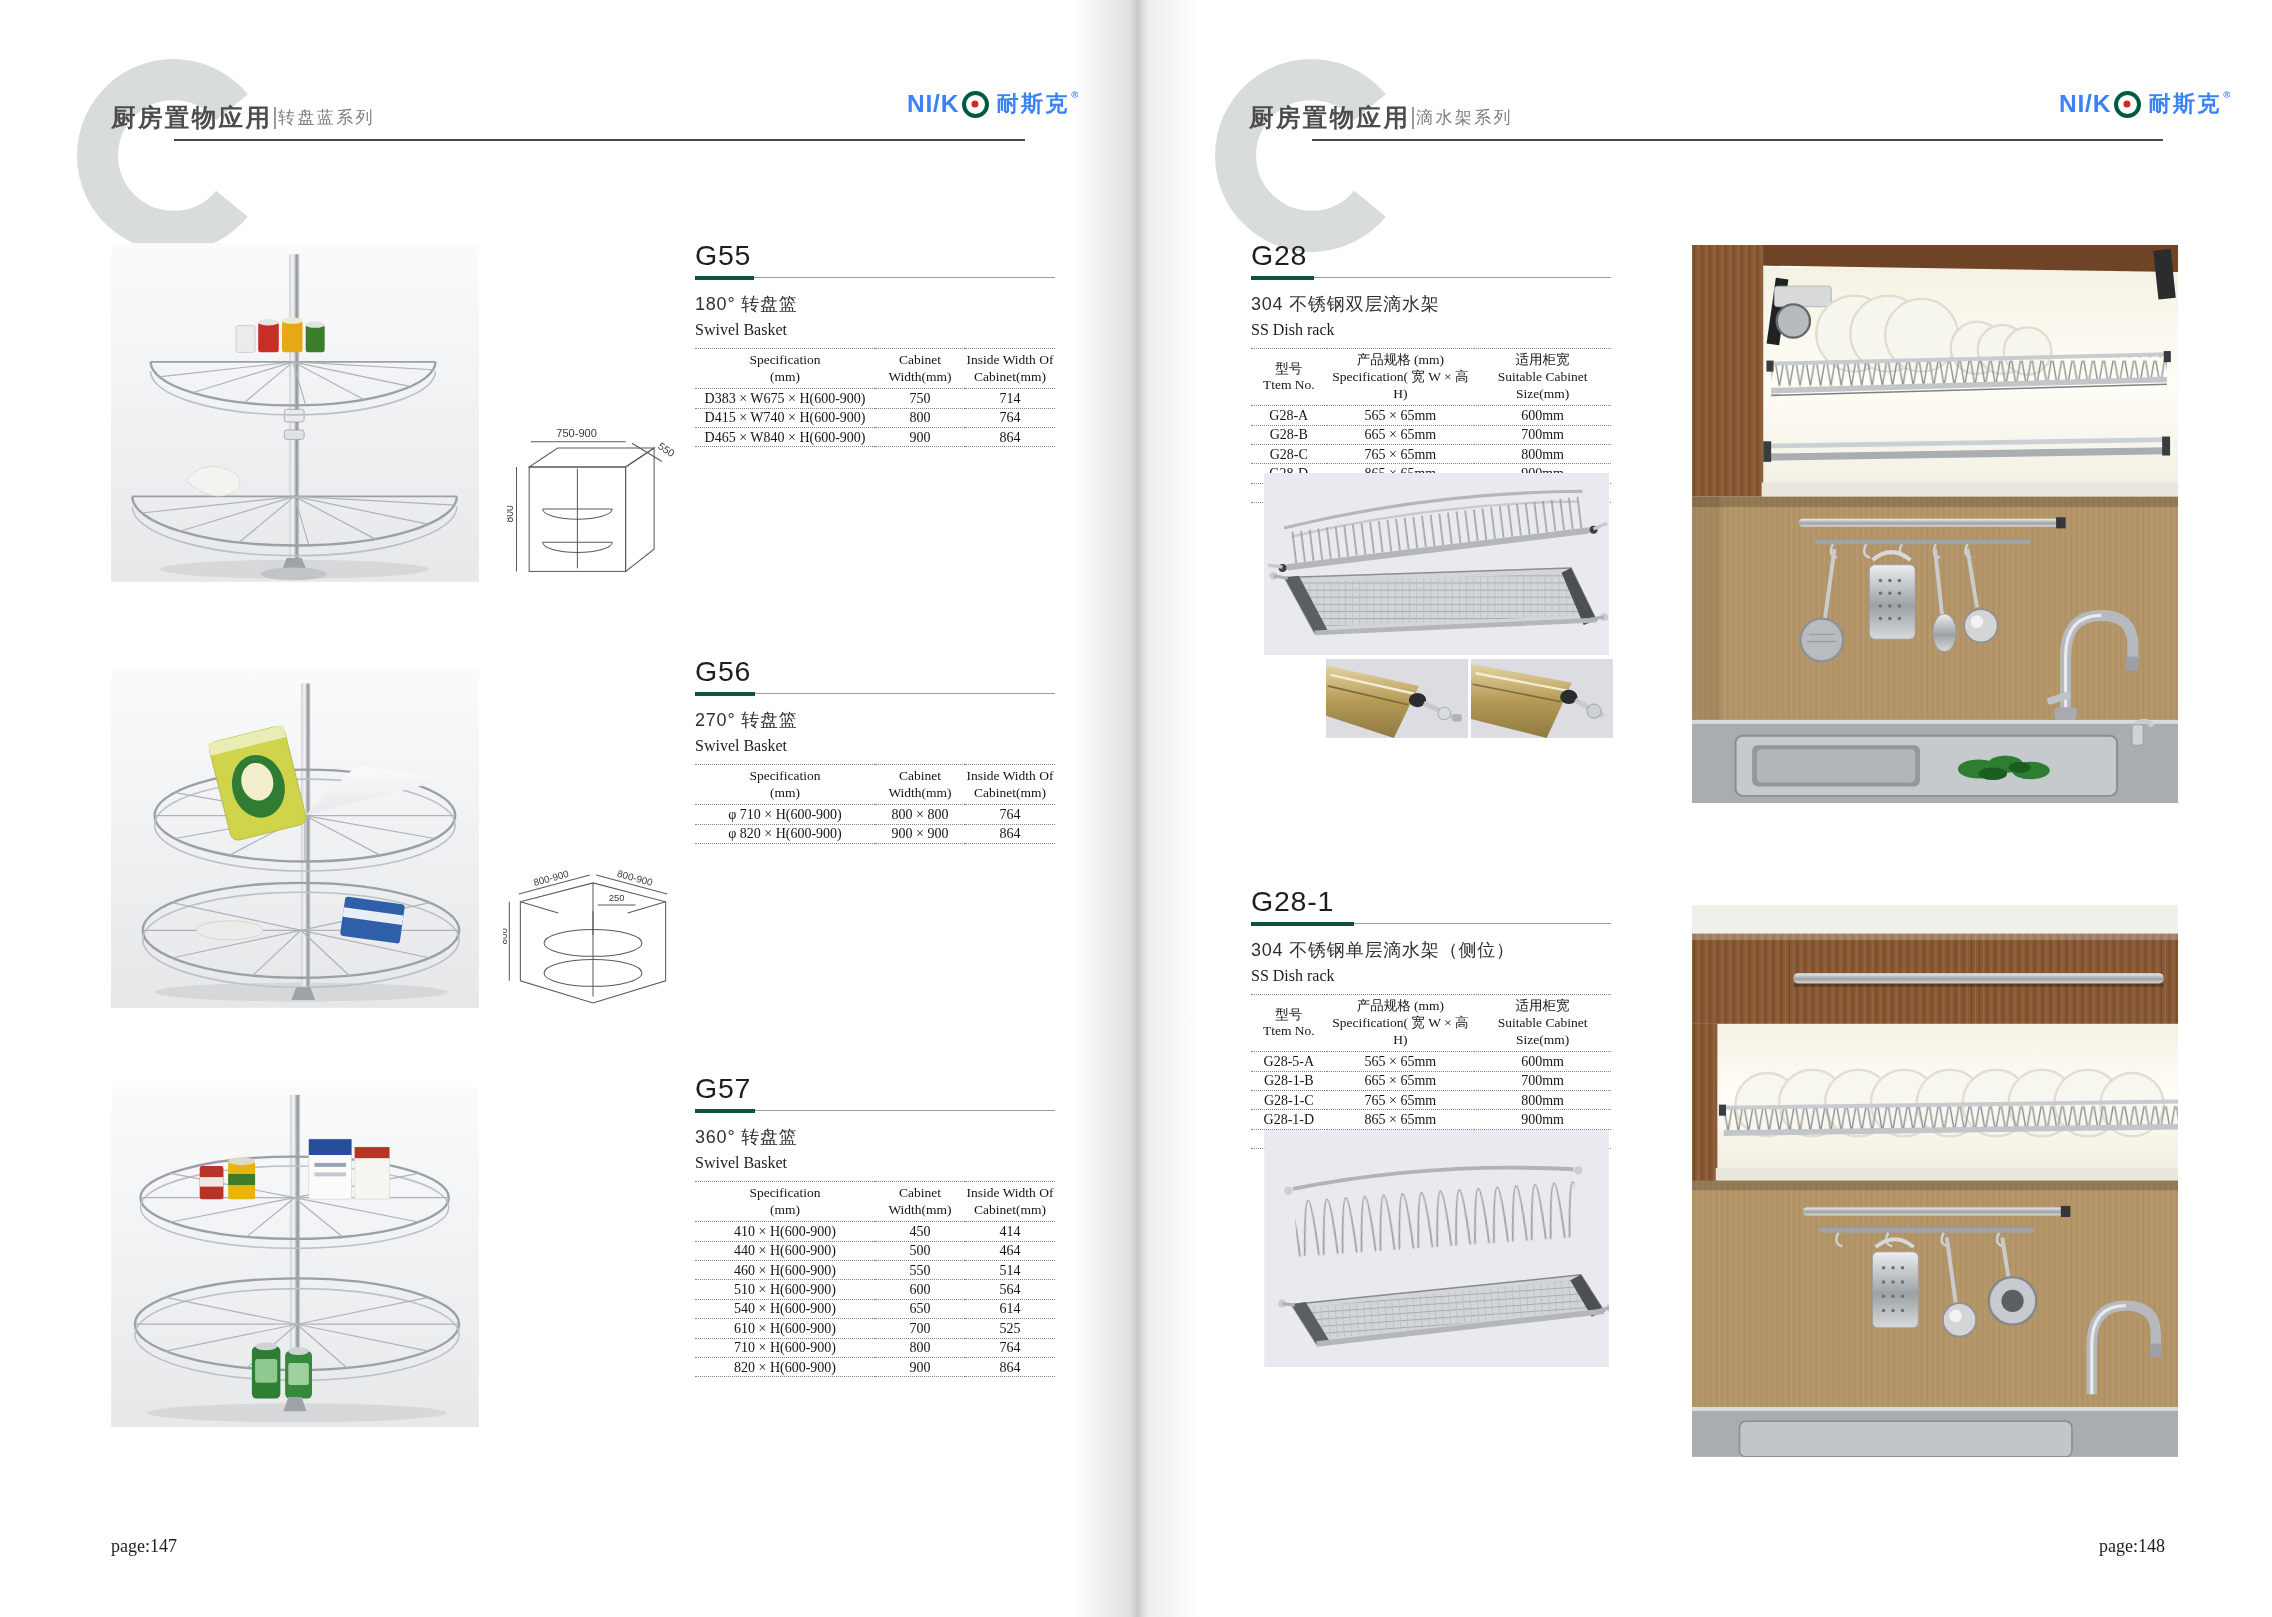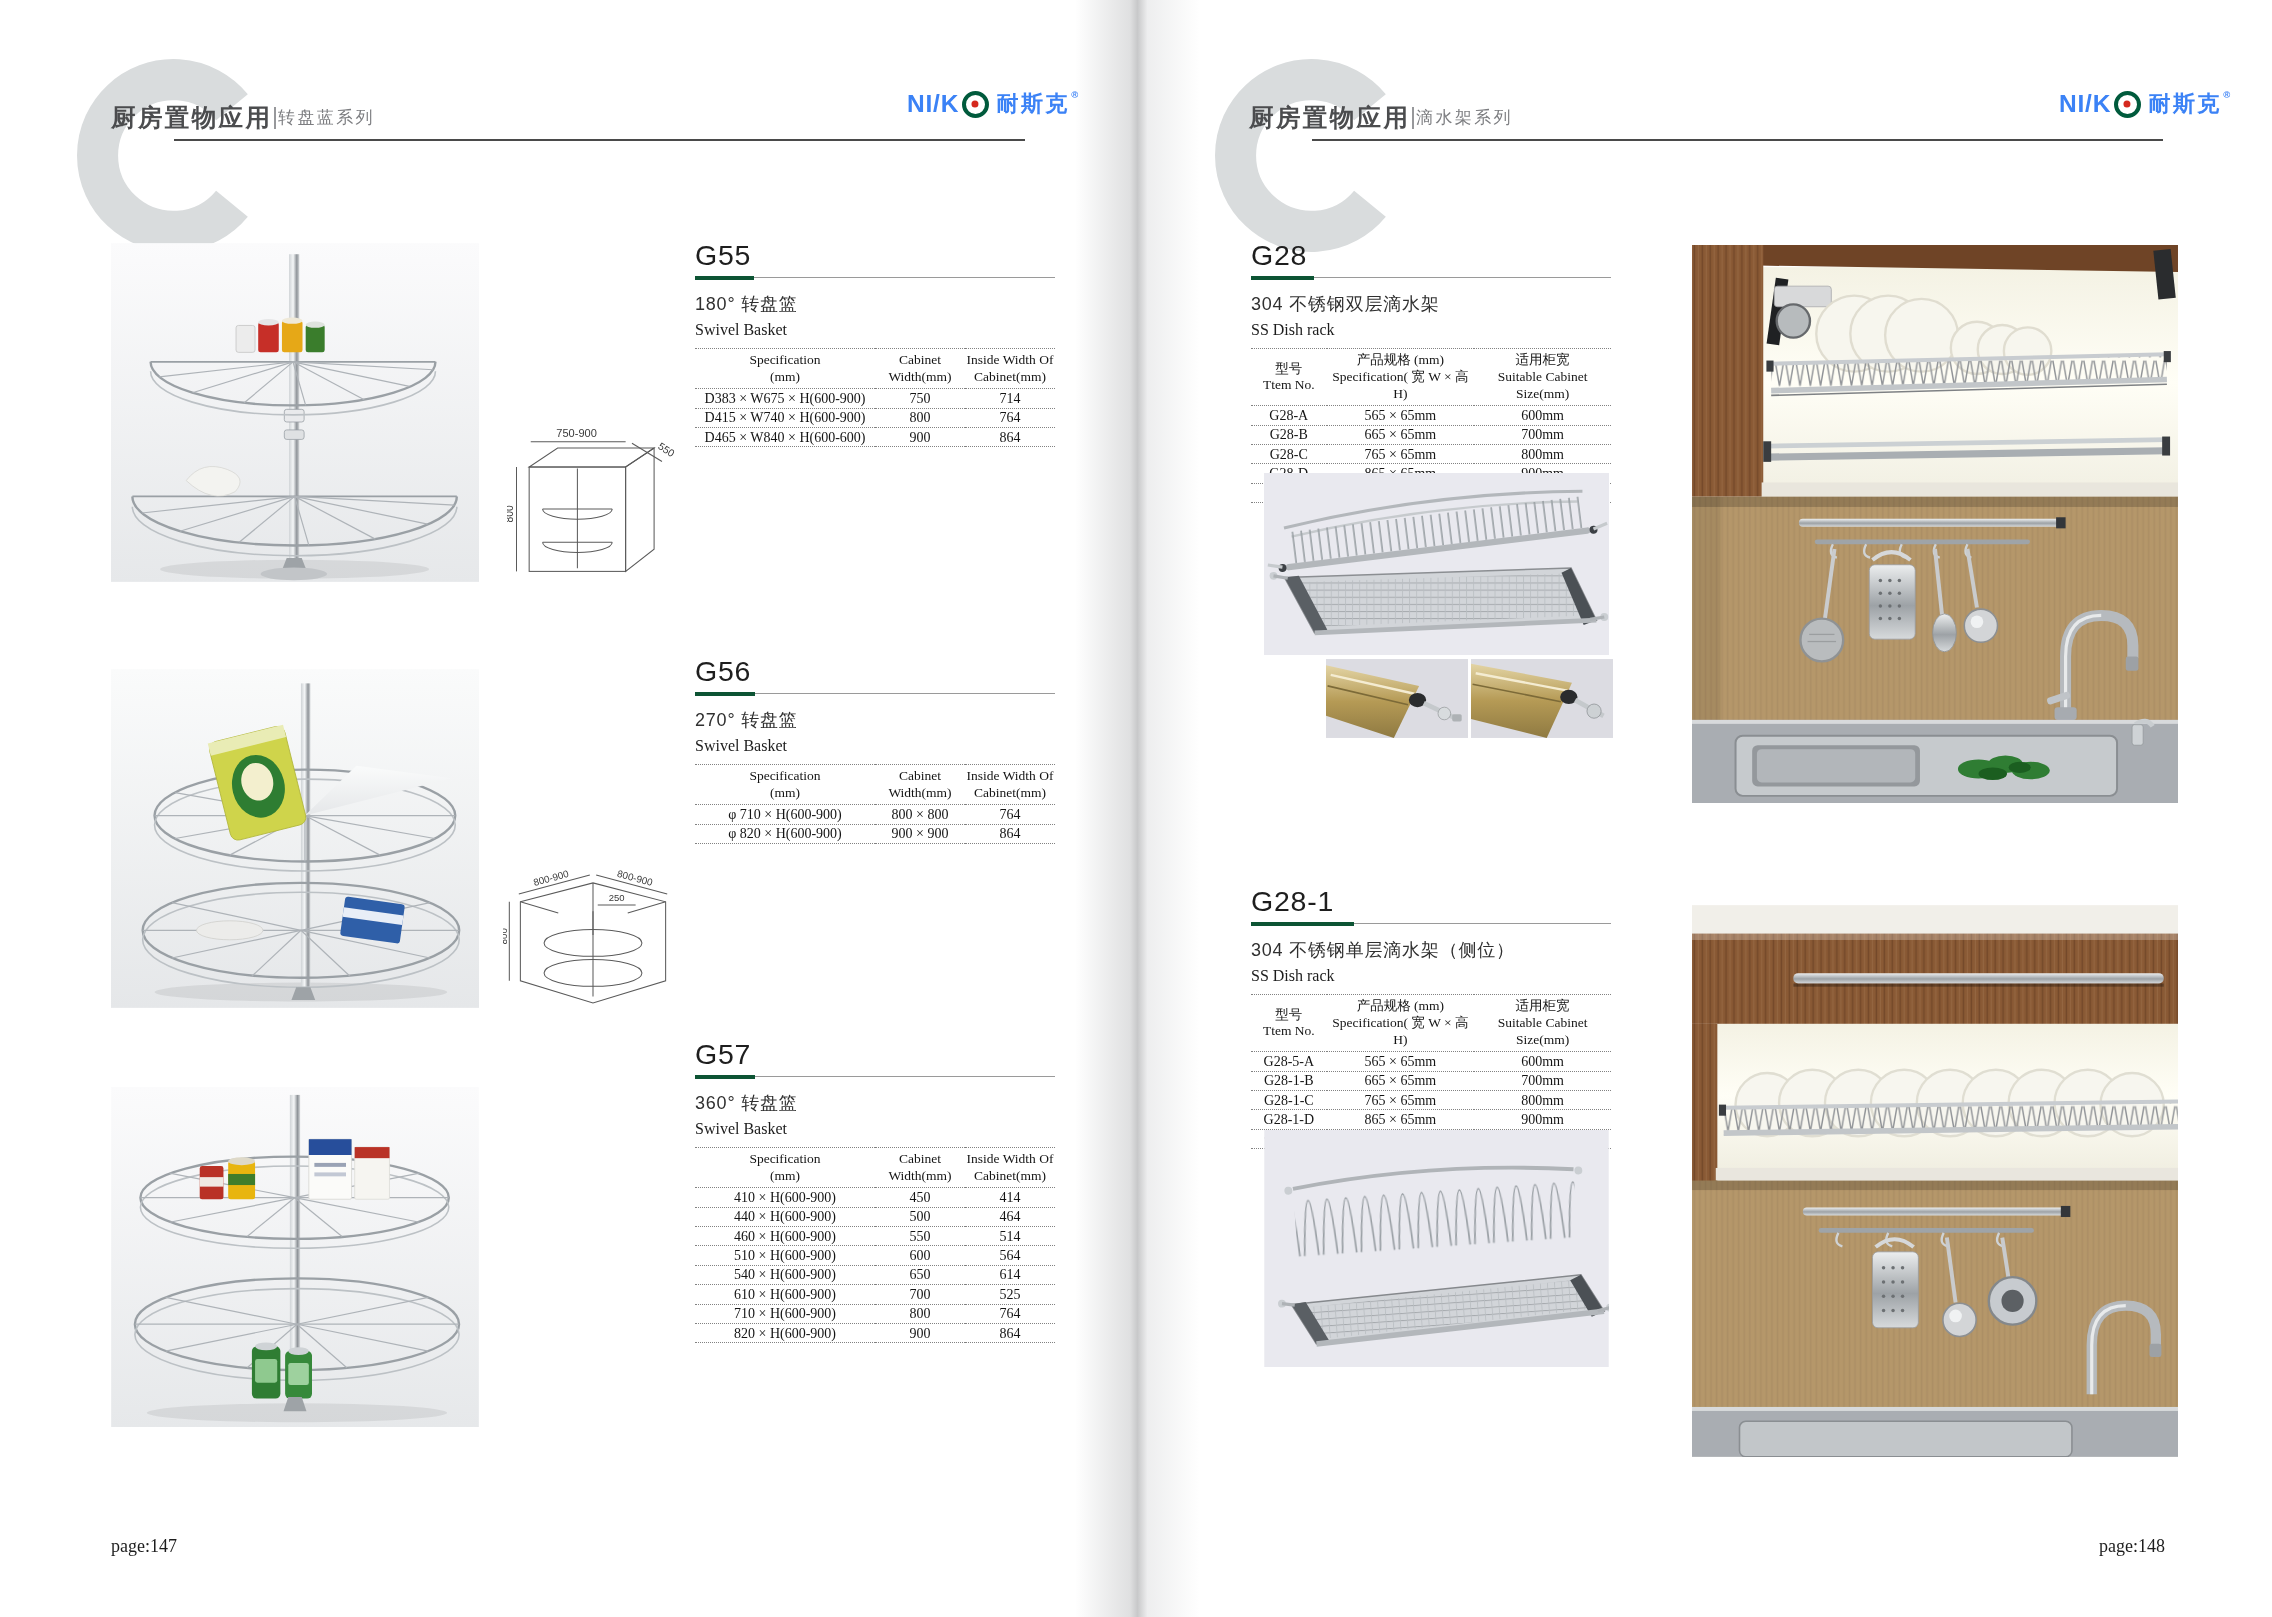--- a/index.html
+++ b/index.html
@@ -177,21 +177,21 @@
             <td>D383 × W675 × H(600-900)</td>
             <td>750</td>
             <td>714</td>
           </tr>
           <tr>
             <td>D415 × W740 × H(600-900)</td>
             <td>800</td>
             <td>764</td>
           </tr>
           <tr>
-            <td>D465 × W840 × H(600-600)</td>
+            <td>D465 × W840 × H(600-900)</td>
             <td>900</td>
             <td>864</td>
           </tr>
         </tbody>
     </table>
   </div>
 
   <div class="photo" style="left:111px;top:669px;width:368px;height:339px;">
     <svg width="368" height="339" viewBox="0 0 465 428">
       <defs>
@@ -350,21 +350,21 @@
       <rect x="178" y="328" width="36" height="66" rx="6" fill="#2f7d33"></rect>
       <rect x="182" y="344" width="28" height="30" rx="3" fill="#8fc98f"></rect>
       <ellipse cx="196" cy="328" rx="14" ry="5" fill="#cfd3d6"></ellipse>
       <rect x="220" y="334" width="34" height="60" rx="6" fill="#36893a"></rect>
       <rect x="224" y="349" width="26" height="28" rx="3" fill="#9ed19e"></rect>
       <ellipse cx="237" cy="334" rx="13" ry="5" fill="#cfd3d6"></ellipse>
       <polygon points="224,392 241,392 247,410 218,410" fill="#9ea3a7"></polygon>
     </svg>
   </div>
 
-  <div class="blk" style="left:695px;top:1040px;">
+  <div class="blk" style="left:695px;top:1074px;">
     <div class="code">G57</div>
     <div class="rule">
         <span class="x"></span>
         <span class="g" style="width:60px;"></span>
       </div>
     <div class="cn-name">360°  转盘篮</div>
     <div class="en-name">Swivel Basket</div>
     <table class="spec tbl-left">
       <thead>
           <tr>

